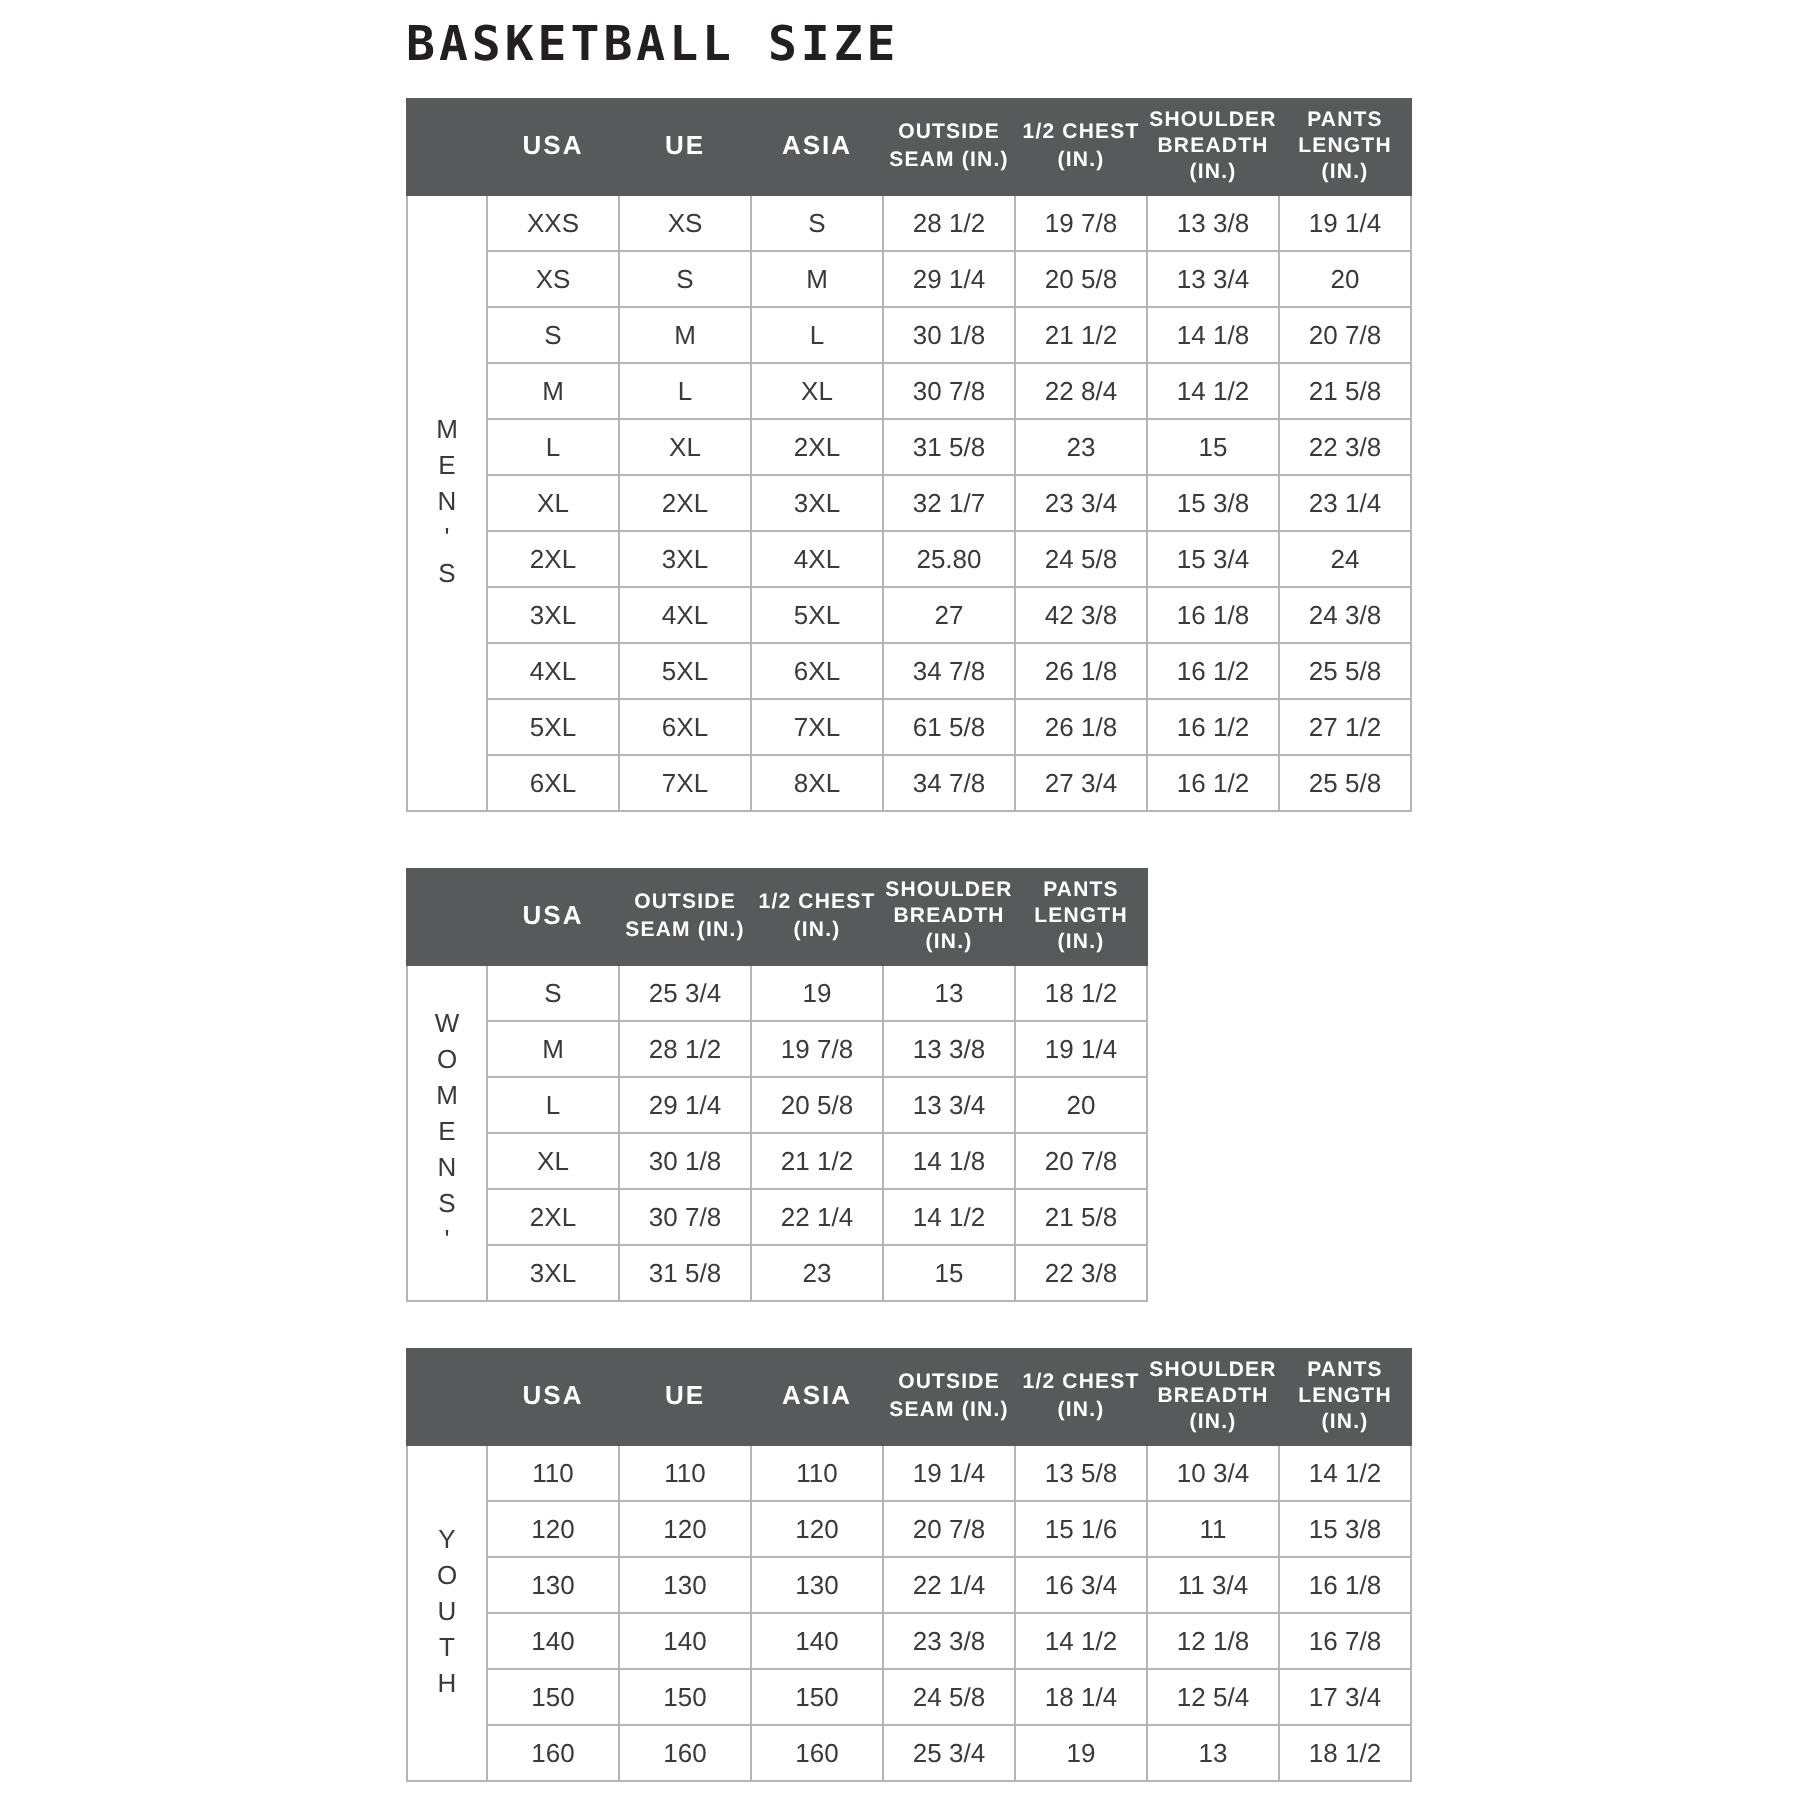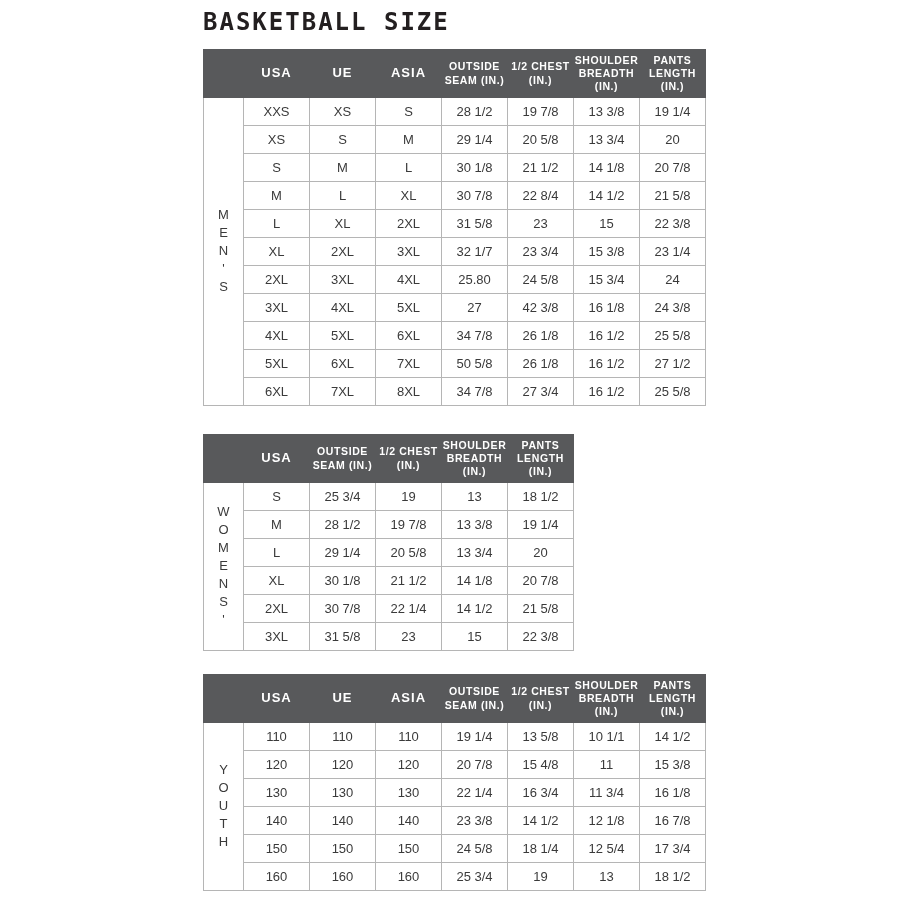--- a/index.html
+++ b/index.html
@@ -227,21 +227,21 @@
           <td class="datacell">6XL</td>
           <td class="datacell">34 7/8</td>
           <td class="datacell">26 1/8</td>
           <td class="datacell">16 1/2</td>
           <td class="datacell">25 5/8</td>
         </tr>
         <tr>
           <td class="datacell">5XL</td>
           <td class="datacell">6XL</td>
           <td class="datacell">7XL</td>
-          <td class="datacell">50 5/8</td>
+          <td class="datacell">61 5/8</td>
           <td class="datacell">26 1/8</td>
           <td class="datacell">16 1/2</td>
           <td class="datacell">27 1/2</td>
         </tr>
         <tr>
           <td class="datacell">6XL</td>
           <td class="datacell">7XL</td>
           <td class="datacell">8XL</td>
           <td class="datacell">34 7/8</td>
           <td class="datacell">27 3/4</td>
@@ -369,29 +369,29 @@
         </tr>
       </thead>
       <tbody>
         <tr>
           <td class="rowlabel" rowspan="6"><span class="vtext">YOUTH</span></td>
           <td class="datacell">110</td>
           <td class="datacell">110</td>
           <td class="datacell">110</td>
           <td class="datacell">19 1/4</td>
           <td class="datacell">13 5/8</td>
-          <td class="datacell">10 1/1</td>
+          <td class="datacell">10 3/4</td>
           <td class="datacell">14 1/2</td>
         </tr>
         <tr>
           <td class="datacell">120</td>
           <td class="datacell">120</td>
           <td class="datacell">120</td>
           <td class="datacell">20 7/8</td>
-          <td class="datacell">15 4/8</td>
+          <td class="datacell">15 1/6</td>
           <td class="datacell">11</td>
           <td class="datacell">15 3/8</td>
         </tr>
         <tr>
           <td class="datacell">130</td>
           <td class="datacell">130</td>
           <td class="datacell">130</td>
           <td class="datacell">22 1/4</td>
           <td class="datacell">16 3/4</td>
           <td class="datacell">11 3/4</td>

